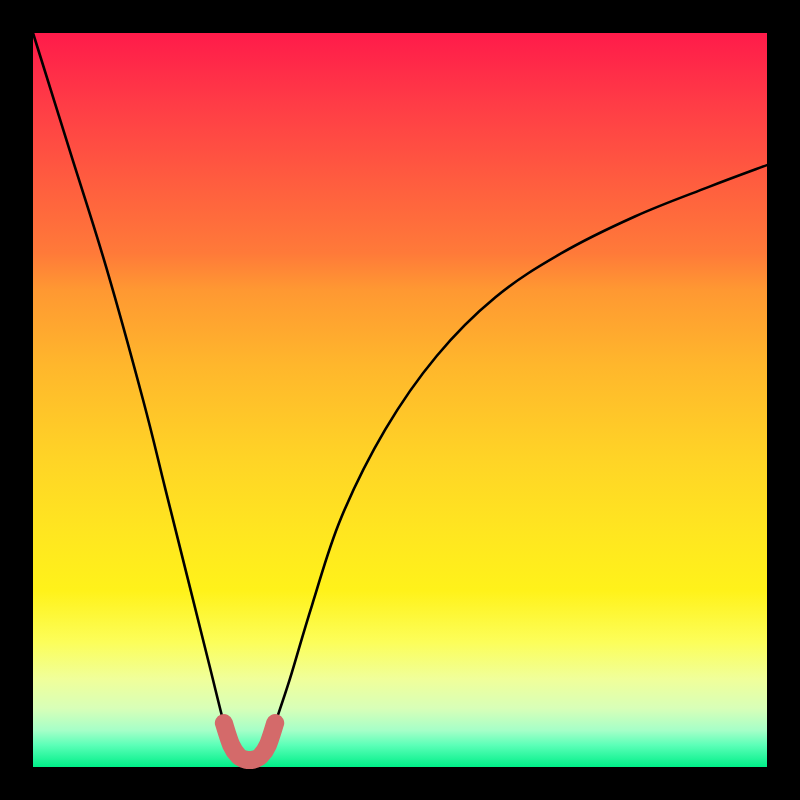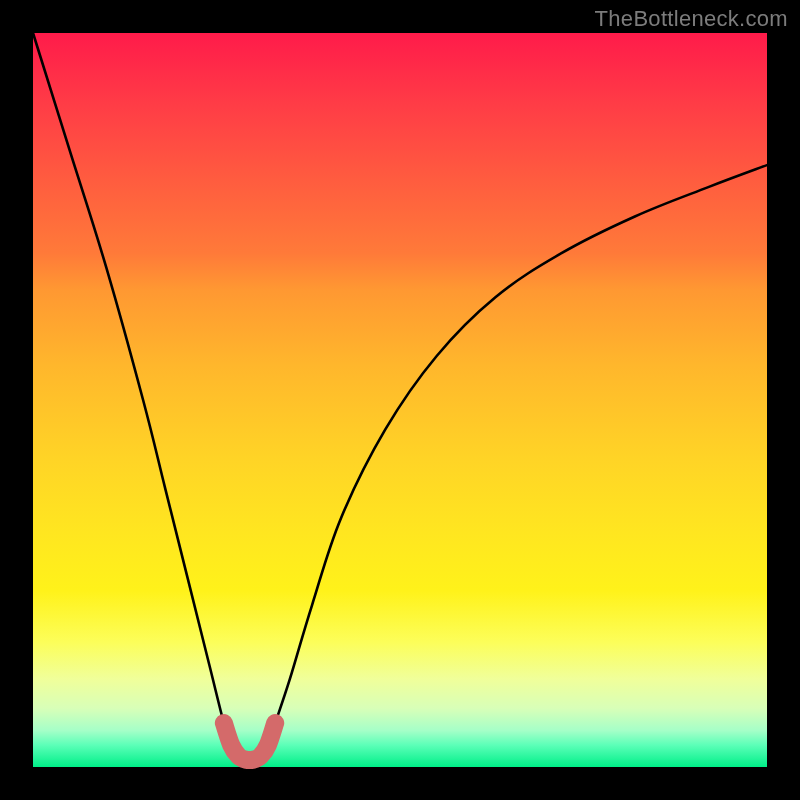--- a/index.html
+++ b/index.html
@@ -66,14 +66,13 @@
 
 <div class="frame">
 
   <div class="plot-area">
     <svg class="curve" viewBox="0 0 734 734" preserveAspectRatio="none">
       <path id="curve-path" fill="none" stroke="#000" stroke-width="2.6" stroke-linecap="round" stroke-linejoin="round" d="M 0 0 C 6.606 21.13920000000001, 23.488000000000003 75.16160000000006, 36.7 117.44000000000005 C 49.912000000000006 159.71840000000003, 60.18800000000001 189.95919999999995, 73.4 234.87999999999994 C 86.61200000000001 279.8007999999999, 99.5304 327.364, 110.1 367 C 120.66959999999999 406.636, 124.1928 423.3712, 132.12 455.08 C 140.0472 486.7888, 146.2128 511.4512, 154.14 543.16 C 162.06719999999999 574.8688, 169.554 604.816, 176.16 631.24 C 182.766 657.664, 186.8764 675.4268000000001, 190.84 689.96 C 194.80360000000002 704.4932, 195.5376 706.0346000000001, 198.18 711.98 C 200.82240000000002 717.9254, 202.8776 720.3476, 205.52 722.99 C 208.16240000000002 725.6324, 210.21759999999998 725.9993999999999, 212.85999999999999 726.66 C 215.5024 727.3206, 217.55759999999998 727.3206, 220.2 726.66 C 222.8424 725.9993999999999, 224.89759999999998 725.6324, 227.54 722.99 C 230.1824 720.3476, 232.2376 717.9254, 234.88 711.98 C 237.5224 706.0346000000001, 238.2564 701.8508, 242.22 689.96 C 246.18359999999998 678.0692, 250.29399999999998 667.0591999999999, 256.9 645.92 C 263.506 624.7808, 269.6716 601.5864, 278.92 572.52 C 288.1684 543.4535999999999, 295.068 516.1487999999999, 308.28 484.43999999999994 C 321.49199999999996 452.73119999999994, 335.14439999999996 425.4264, 352.32 396.36 C 369.4956 367.2936, 383.88200000000006 346.7416, 403.70000000000005 322.96 C 423.51800000000003 299.17839999999995, 439.9596 282.7368, 462.42 264.24 C 484.8804 245.74320000000003, 503.3772 234.73320000000004, 528.48 220.20000000000005 C 553.5828 205.66680000000005, 575.456 195.3908, 601.88 183.5 C 628.304 171.6092, 651.4984 163.3884, 675.28 154.14 C 699.0616 144.89159999999998, 723.4304 136.0836, 734 132.12"></path>
       <path id="valley-path" fill="none" stroke="#d46a6a" stroke-width="18" stroke-linecap="round" stroke-linejoin="round" d="M 190.84 689.96 C 192.1612 693.9236000000001, 195.5376 706.0346000000001, 198.18 711.98 C 200.82240000000002 717.9254, 202.8776 720.3476, 205.52 722.99 C 208.16240000000002 725.6324, 210.21759999999998 725.9993999999999, 212.85999999999999 726.66 C 215.5024 727.3206, 217.55759999999998 727.3206, 220.2 726.66 C 222.8424 725.9993999999999, 224.89759999999998 725.6324, 227.54 722.99 C 230.1824 720.3476, 232.2376 717.9254, 234.88 711.98 C 237.5224 706.0346000000001, 240.8988 693.9236000000001, 242.22 689.96"></path>
     </svg>
   </div>
 
-  <div class="watermark">TheBottleneck.com</div>
 </div>
 
 </body></html>

